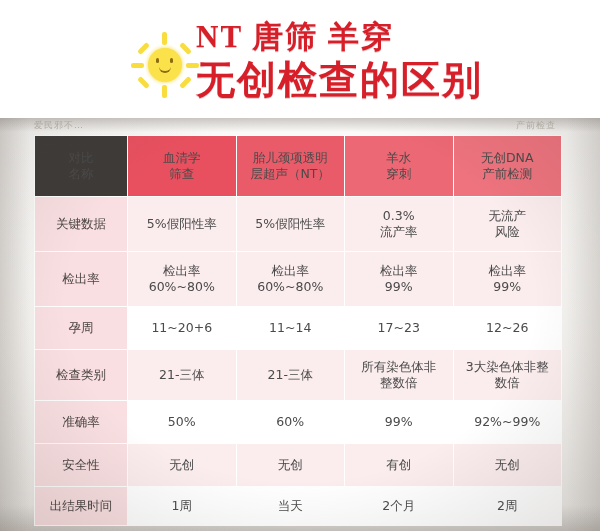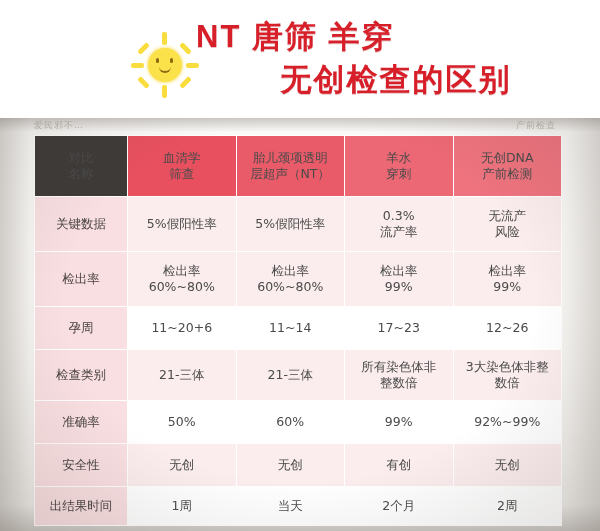--- a/index.html
+++ b/index.html
@@ -76,32 +76,31 @@
   .title-lines {
     position: absolute;
     left: 196px;
     top: 8px;
     width: 400px;
   }
   .title-line {
     color: #d71f29;
     font-weight: bold;
     letter-spacing: 2px;
-    font-family: Liberation Sans, sans-serif;
+    font-family: Liberation Serif, serif;
   }
   .title-line-1 {
     font-size: 31px;
     line-height: 42px;
     text-shadow: 0 1px 0 rgba(150,0,10,0.25);
   }
   .title-line-2 {
-    font-size: 31px;
+    font-size: 39px;
     line-height: 44px;
     text-shadow: 0 1px 0 rgba(150,0,10,0.25);
-    text-align: center;
   }
 
   
   .page-photo {
     position: absolute;
     left: 0;
     top: 118px;
     width: 600px;
     height: 413px;
     background: #f3f1ee;

